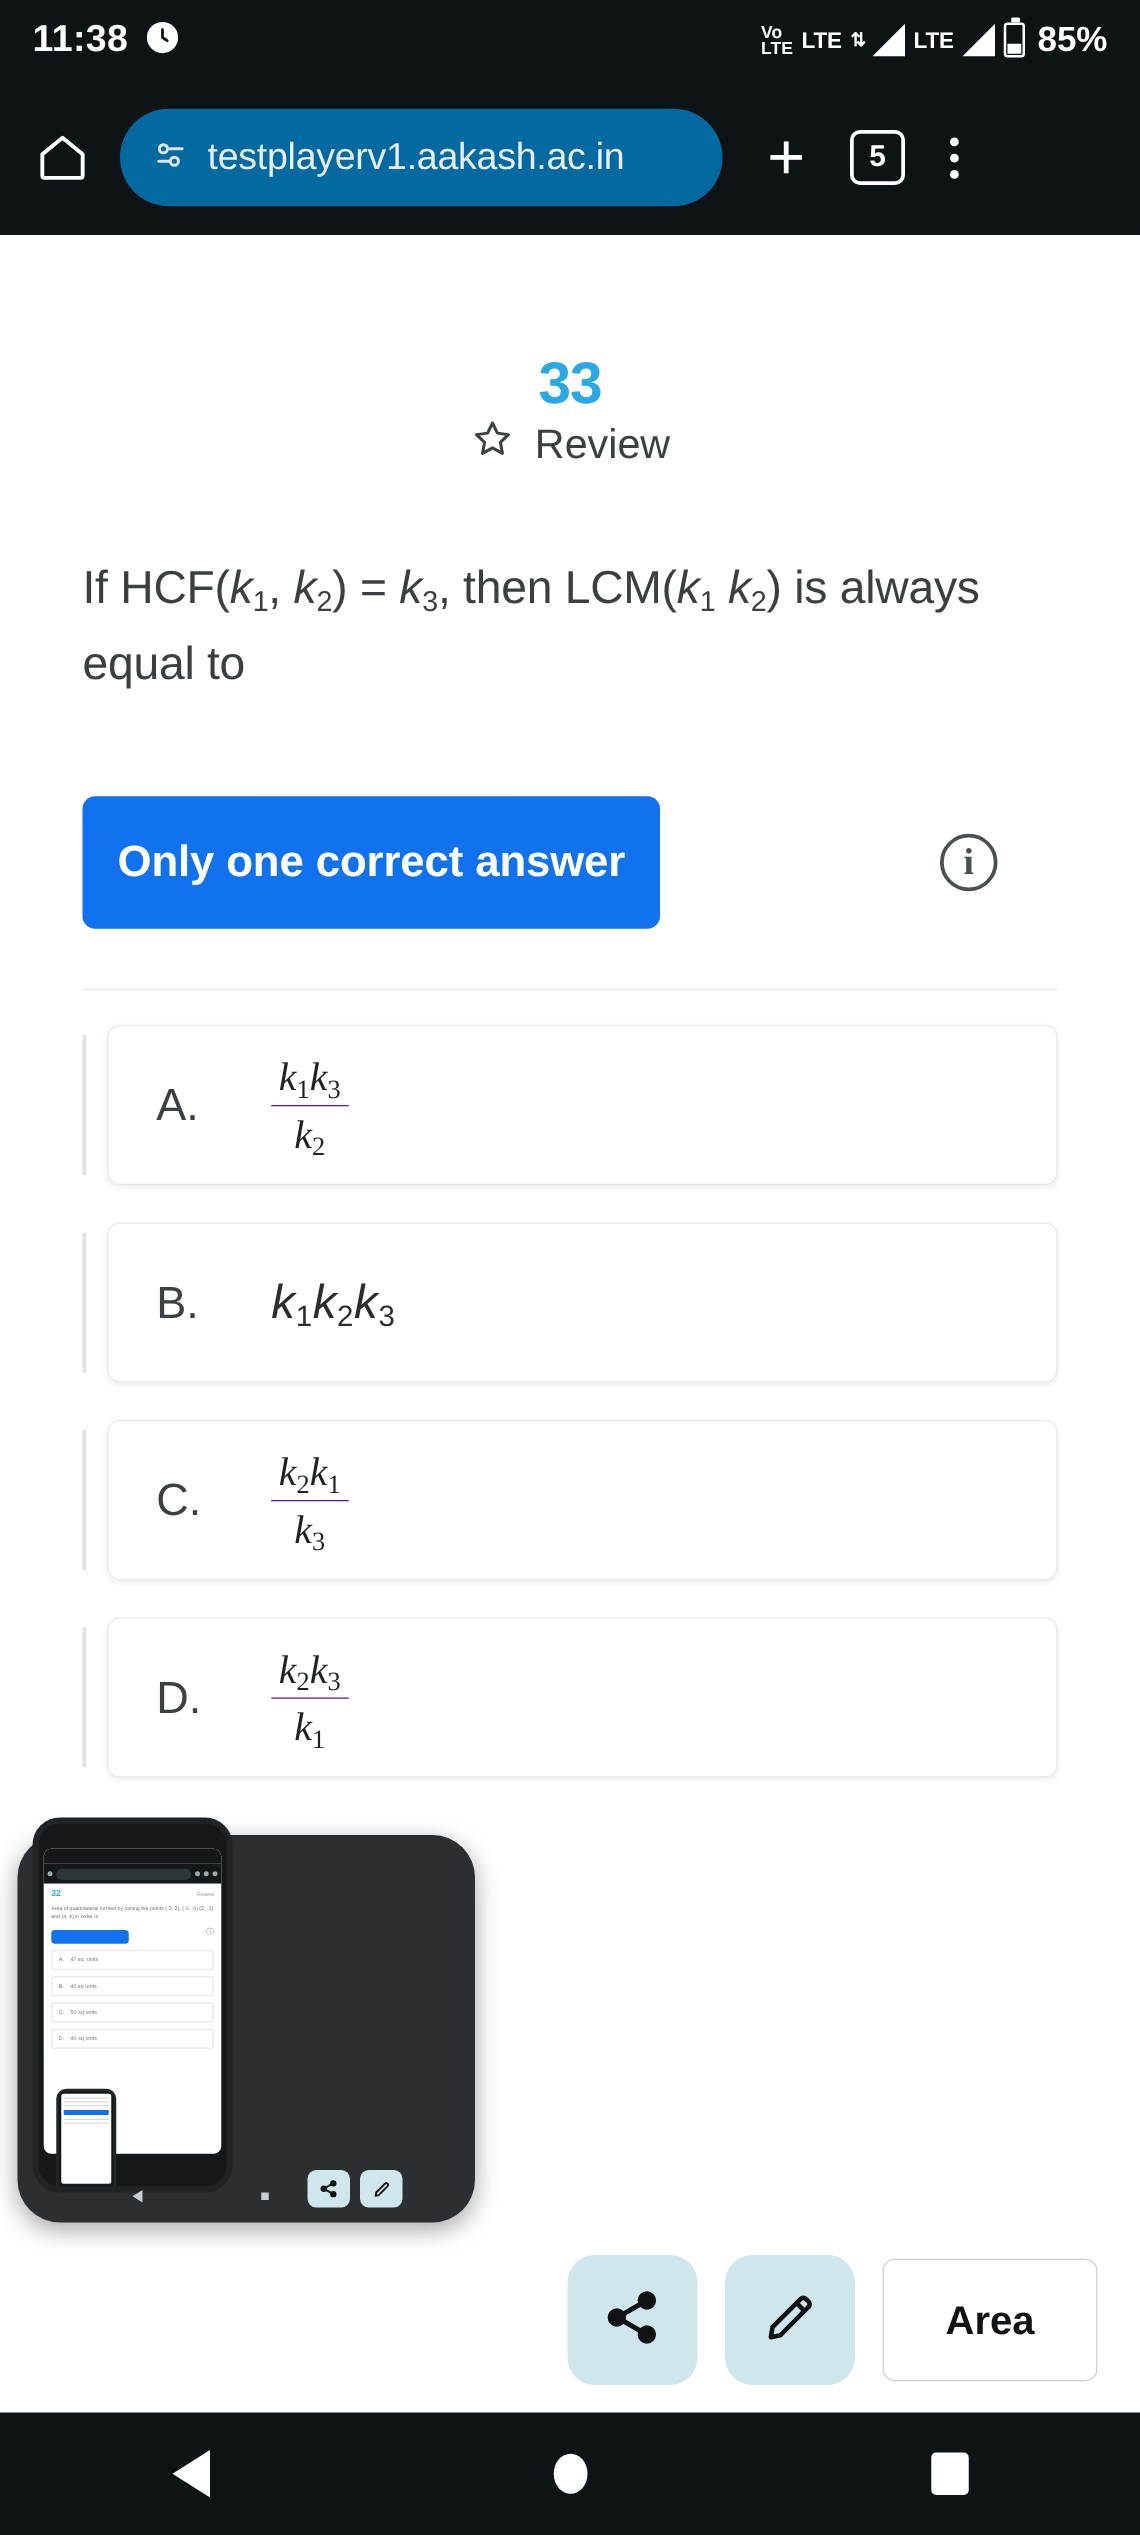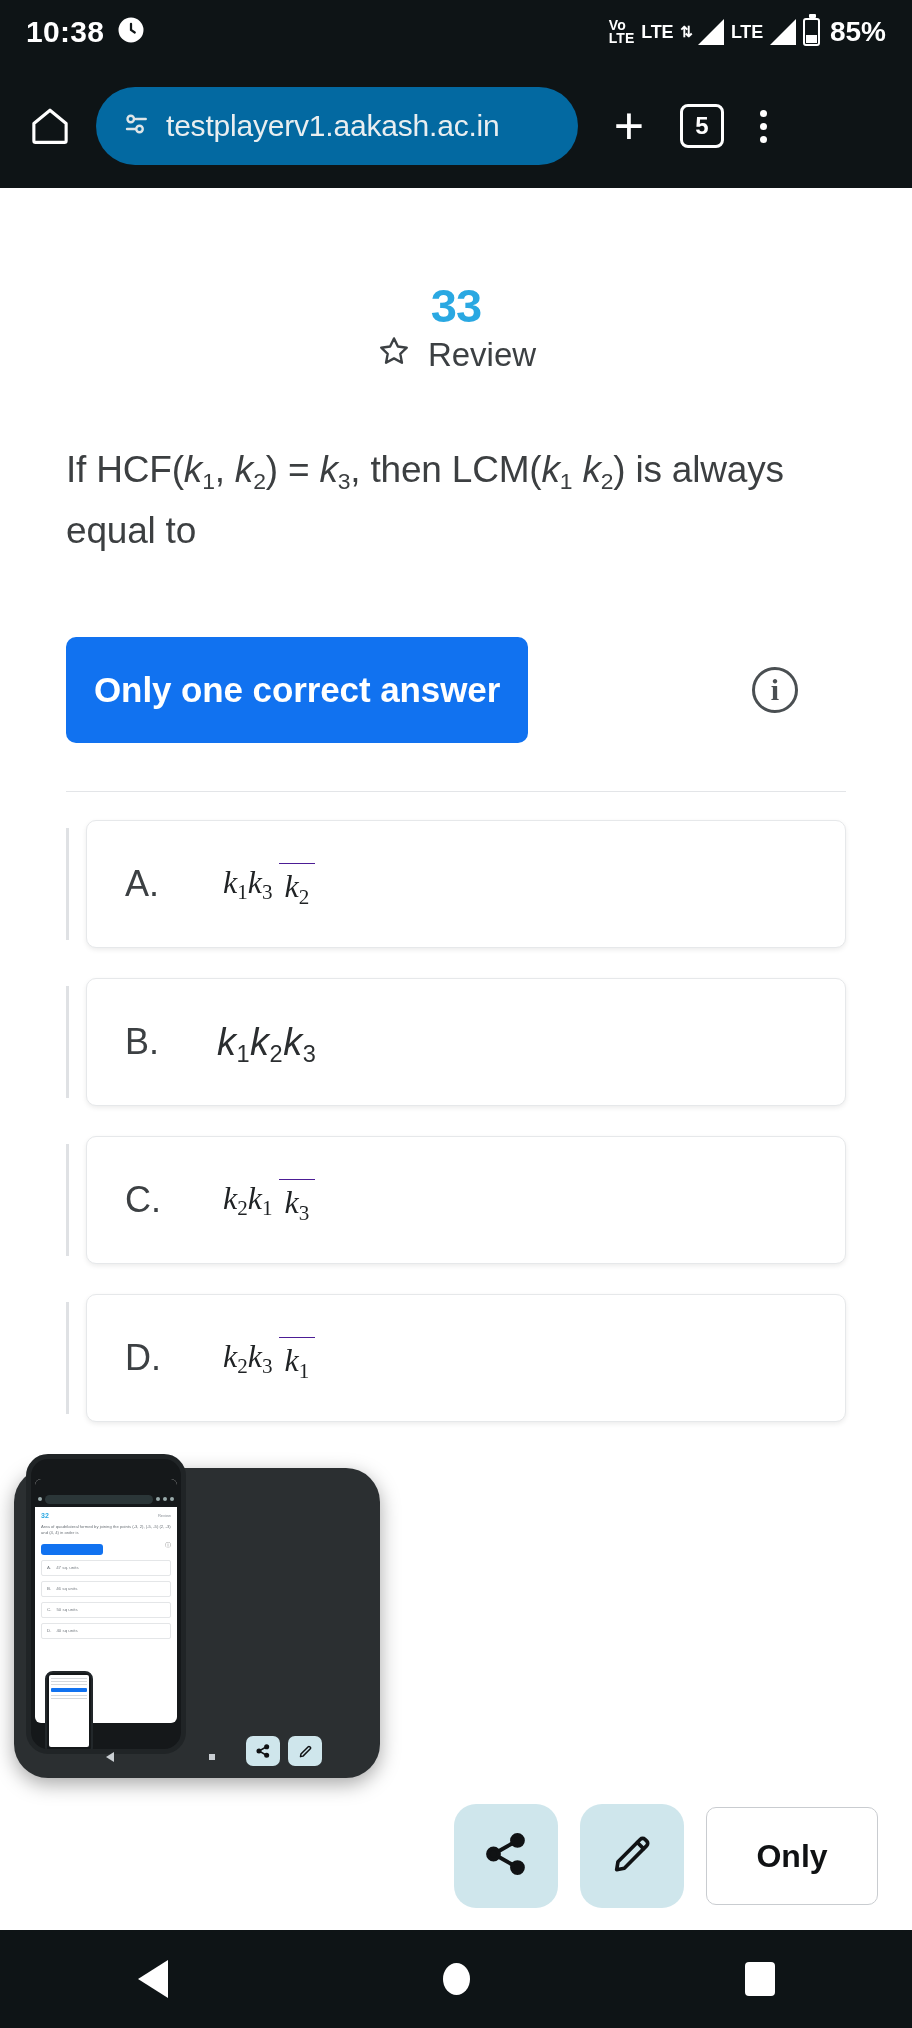--- a/index.html
+++ b/index.html
@@ -97,21 +97,21 @@
   .opt-wrap::before {
     content: ""; position: absolute; left: 0; top: 8px; bottom: 8px;
     width: 3px; background: #dfe1e4;
   }
   .opt {
     background: #ffffff; border: 1px solid #e6e8ea; border-radius: 10px;
     box-shadow: 0 2px 5px rgba(0,0,0,.08);
     min-height: 128px; display: flex; align-items: center; padding: 0 38px; gap: 48px;
   }
   .opt-letter { font-size: 36px; color: #3c4043; min-width: 44px; }
-  .frac { display: inline-flex; flex-direction: row; align-items: center;
+  .frac { display: inline-flex; flex-direction: column; align-items: center;
           font-family: "Liberation Serif", serif; font-style: italic; font-size: 32px;
           color: #1f2224; line-height: 1.15; }
   .frac .num { padding: 0 6px 4px 6px; }
   .frac .den { padding: 4px 6px 0 6px; border-top: 1px solid #4c1d95; width: 100%;
                text-align: center; }
   .frac sub { font-size: .66em; vertical-align: baseline; position: relative; top: .3em;
               font-style: normal; }
   .plain-math { font-size: 38px; font-style: italic; color: #2b2e30;
                 font-family: "Liberation Sans", sans-serif; letter-spacing: .5px; }
   .plain-math sub { font-size: .62em; vertical-align: baseline; position: relative; top: .3em;
@@ -192,21 +192,21 @@
   .nav-home { width: 27px; height: 32px; background: #ffffff; border-radius: 50%; }
   .nav-rec { width: 30px; height: 34px; background: #ffffff; border-radius: 4px; }
 </style>
 </head>
 <body>
 
 <div id="root">
 
   <div class="statusbar">
     <div class="sb-left">
-      <span class="sb-clock">10:38</span>
+      <span class="sb-clock">11:38</span>
       <span>
         <svg width="30" height="30" viewBox="0 0 24 24" fill="none" stroke="#fff" stroke-width="2">
           <circle cx="12" cy="12" r="9" fill="#fff" stroke="#fff"></circle>
           <path d="M12 7v5l3 2" stroke="#0e1416" stroke-width="1.8" stroke-linecap="round"></path>
         </svg>
       </span>
     </div>
     <div class="sb-right">
       <span class="volte-stack">
         <span>Vo</span>
@@ -328,21 +328,21 @@
       </span>
     </div>
     <div class="floatbtn">
       <span>
         <svg width="46" height="46" viewBox="0 0 24 24" fill="none" stroke="#101214" stroke-width="1.9" stroke-linecap="round" stroke-linejoin="round">
           <path d="M4 20.2 4.7 16 16.4 4.3a1.6 1.6 0 0 1 2.3 0l1 1a1.6 1.6 0 0 1 0 2.3L8 19.4z"></path>
           <path d="M14.8 6 18 9.2"></path>
         </svg>
       </span>
     </div>
-    <div class="nextbtn">Only</div>
+    <div class="nextbtn">Area</div>
   </div>
 
   <div class="pip">
     <div class="pip-phone">
       <div class="pip-screen">
         <div class="pip-statusbar"></div>
         <div class="pip-chrome">
           <span class="pip-dot"></span>
           <span class="pip-url"></span>
           <span class="pip-dot"></span>

